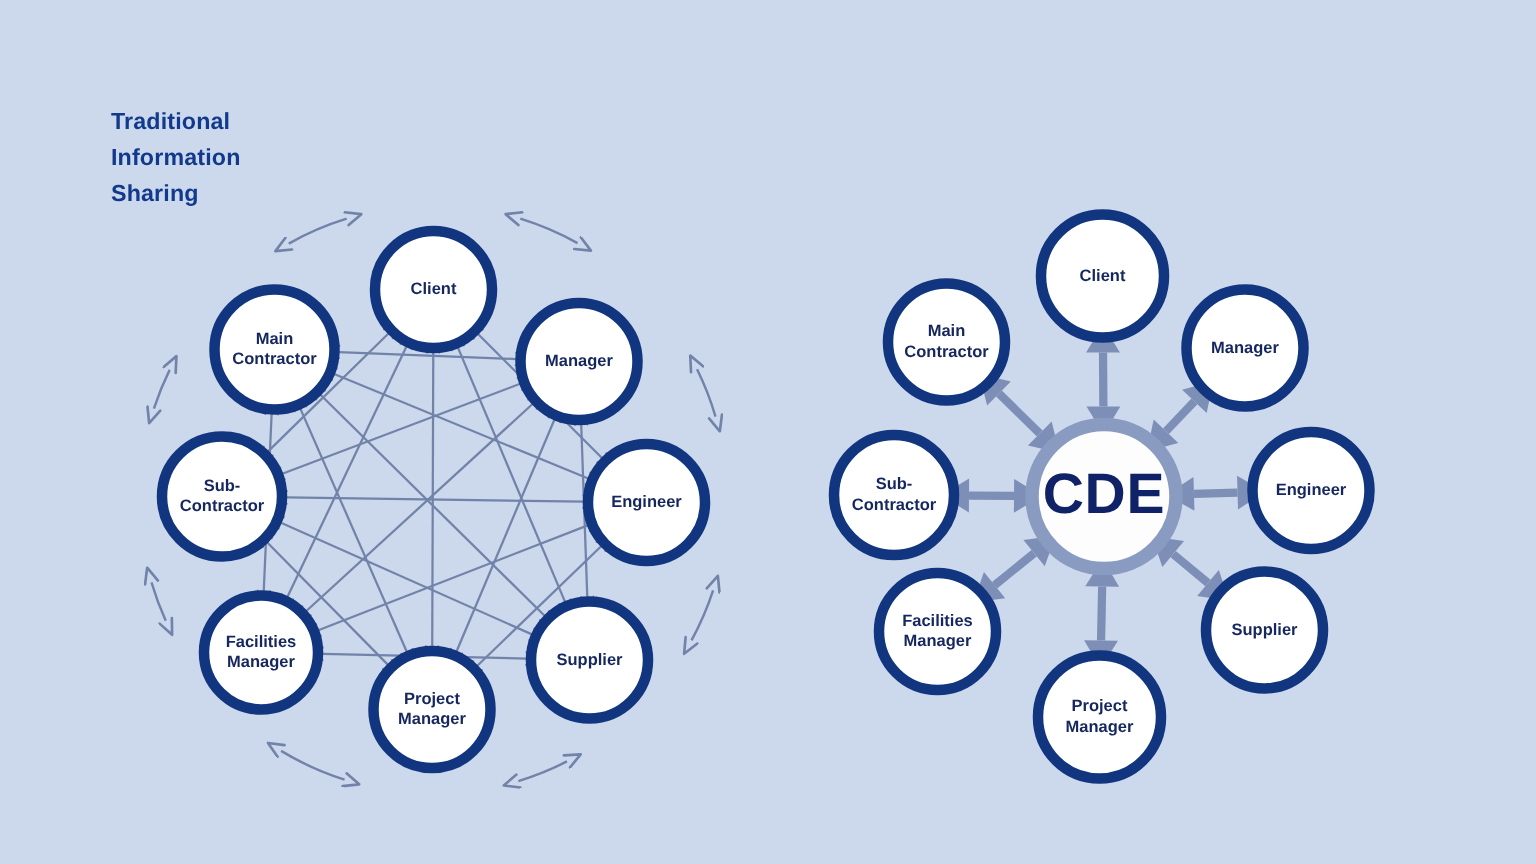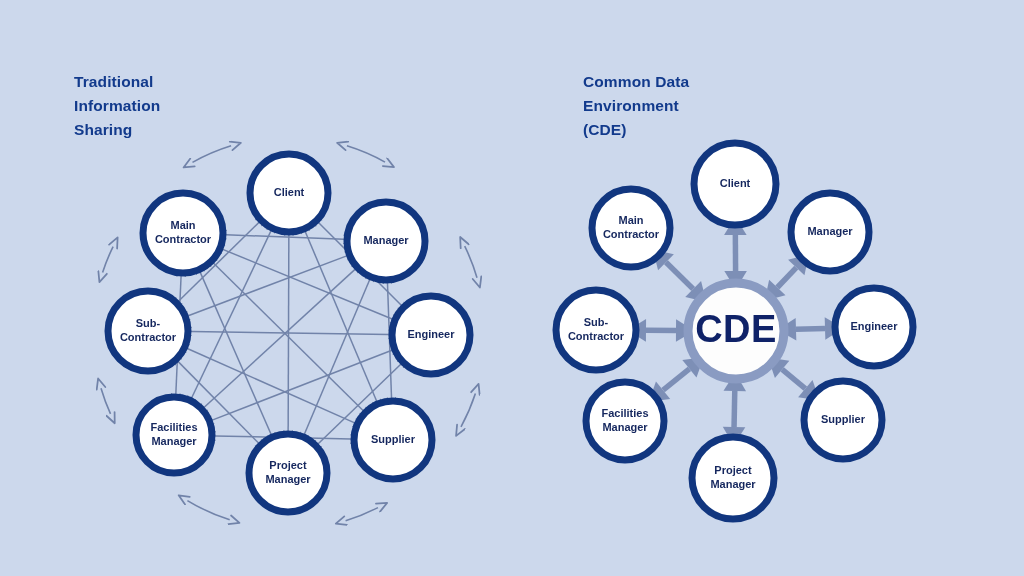--- a/index.html
+++ b/index.html
@@ -84,23 +84,20 @@
 </style>
 </head>
 <body>
 
 <div id="canvas-root">
 
   <div class="panel-title" id="title-left">Traditional
 Information
 Sharing</div>
 
-  <div class="panel-title" id="title-right">Common Data
-Environment
-(CDE)</div>
 
   <svg class="diagram" id="svg-layer" viewBox="0 0 1024 576">
     <defs>
       <marker id="ah-thin-start" markerWidth="9" markerHeight="9" refX="7.6" refY="3.2" orient="auto" markerUnits="strokeWidth">
         <path d="M7.6,0.4 L1.2,3.2 L7.6,6.0" fill="none" stroke="#7183a9" stroke-width="1.1" stroke-linecap="round" stroke-linejoin="round"></path>
       </marker>
       <marker id="ah-thin-end" markerWidth="9" markerHeight="9" refX="1.4" refY="3.2" orient="auto" markerUnits="strokeWidth">
         <path d="M1.4,0.4 L7.8,3.2 L1.4,6.0" fill="none" stroke="#7183a9" stroke-width="1.1" stroke-linecap="round" stroke-linejoin="round"></path>
       </marker>
       <marker id="ah-fat-start" markerWidth="4.2" markerHeight="4.2" refX="3.6" refY="2.1" orient="auto" markerUnits="strokeWidth">

